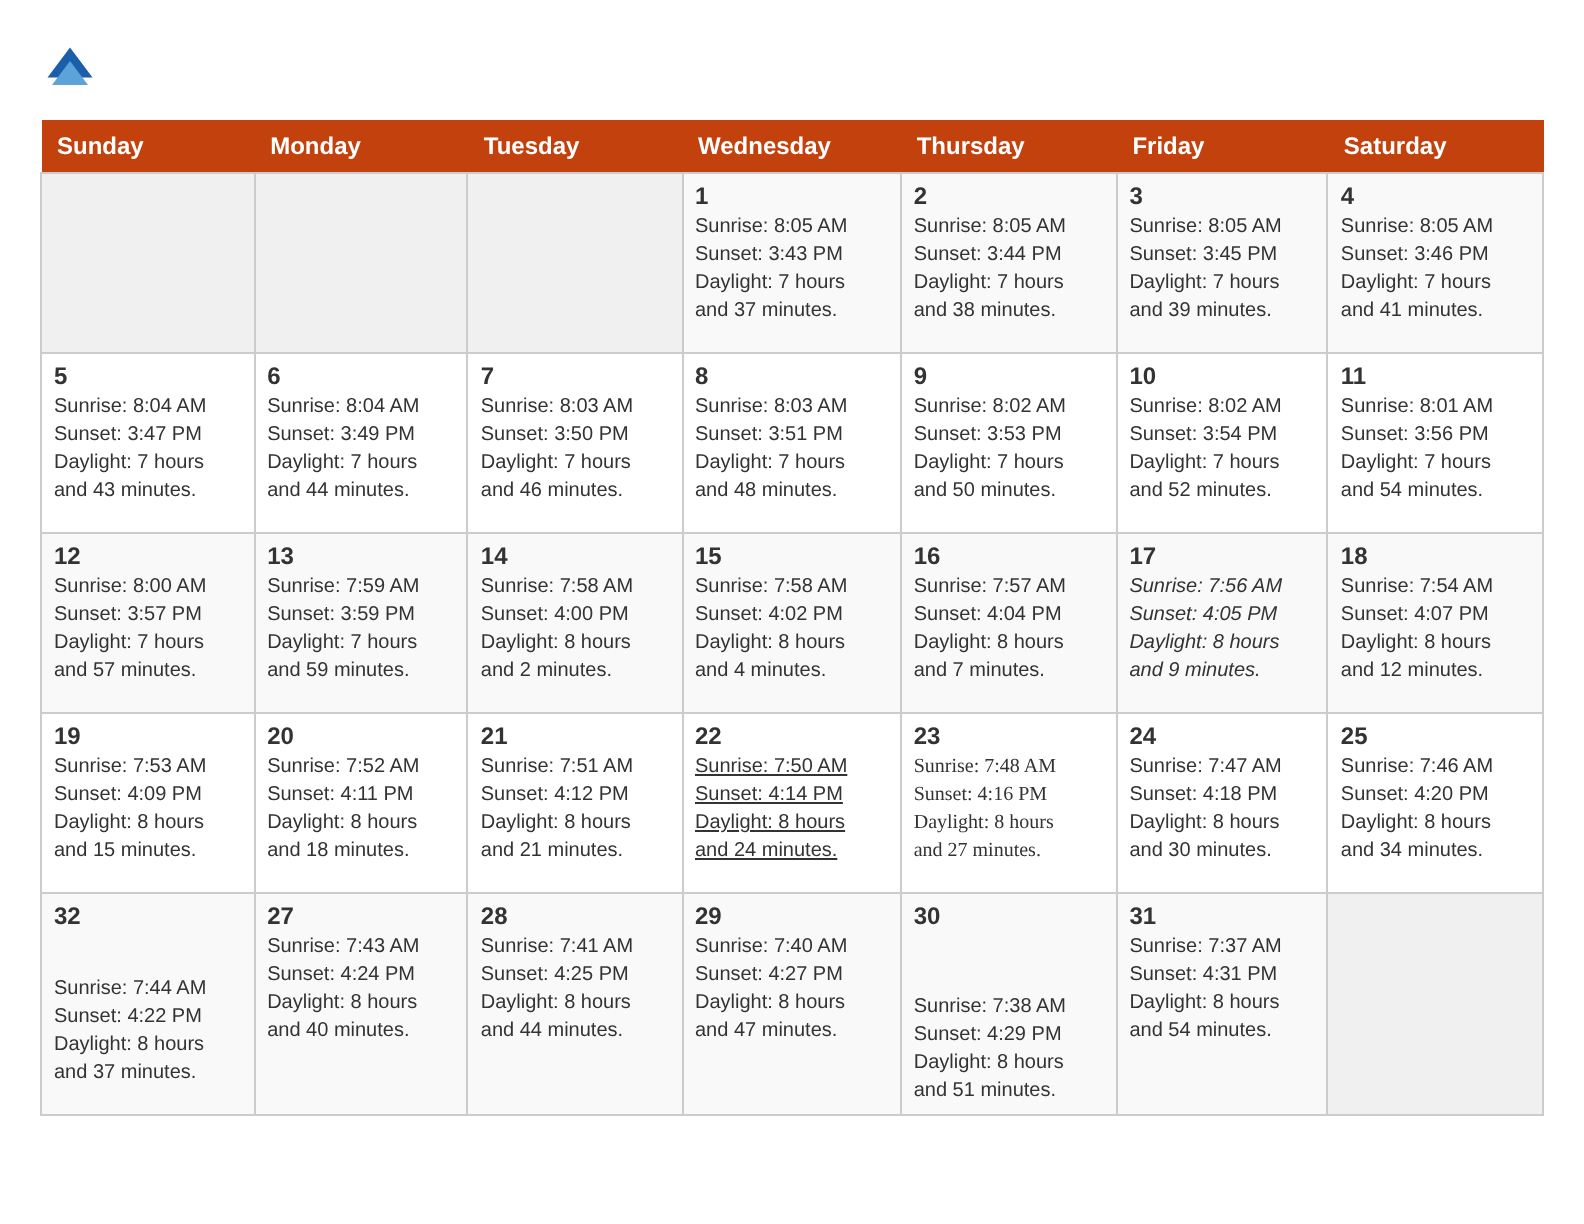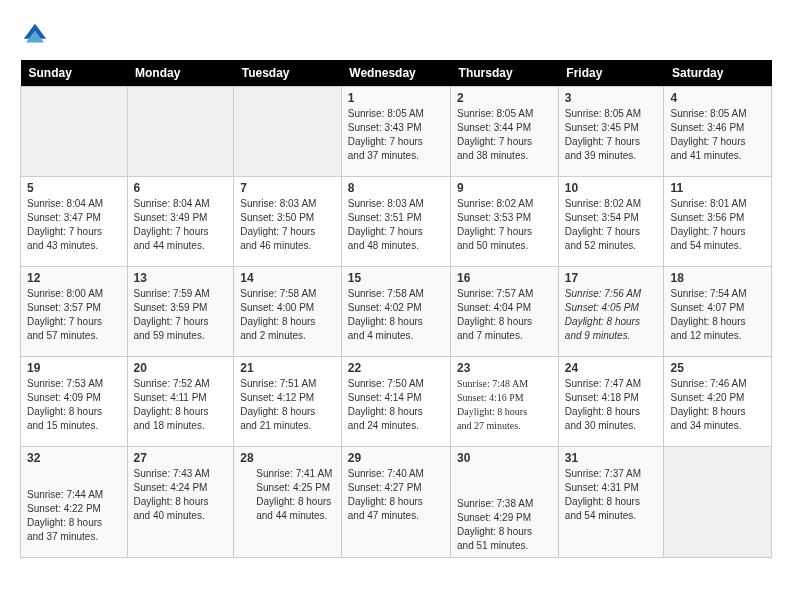--- a/index.html
+++ b/index.html
@@ -43,21 +43,21 @@
     .location {
       font-size: 15px;
       color: #555;
     }
     table {
       width: 100%;
       border-collapse: collapse;
       font-size: 11px;
     }
     thead tr th {
-      background-color: #000000;
+      background-color: #c2410c;
       color: #fff;
       text-align: left;
       padding: 6px 8px;
       font-size: 12px;
       font-weight: bold;
     }
     tbody tr td {
       border: 1px solid #ccc;
       vertical-align: top;
       padding: 4px 6px;
@@ -271,21 +271,21 @@
         </td>
         <td>
           <div class="day-number">21</div>
           <div class="day-info" style="white-space: pre-line;">Sunrise: 7:51 AM
 Sunset: 4:12 PM
 Daylight: 8 hours
 and 21 minutes.</div>
         </td>
         <td>
           <div class="day-number">22</div>
-          <div class="day-info" style="white-space: pre-line;">Sunrise: 7:50 AM
+          <div class="day-info" style="white-space: pre-line; text-decoration: underline;">Sunrise: 7:50 AM
 Sunset: 4:14 PM
 Daylight: 8 hours
 and 24 minutes.</div>
         </td>
         <td>
           <div class="day-number">23</div>
           <div class="day-info" style="white-space: pre-line; font-family: Liberation Serif, serif;">Sunrise: 7:48 AM
 Sunset: 4:16 PM
 Daylight: 8 hours
 and 27 minutes.</div>
@@ -315,21 +315,21 @@
         </td>
         <td>
           <div class="day-number">27</div>
           <div class="day-info" style="white-space: pre-line;">Sunrise: 7:43 AM
 Sunset: 4:24 PM
 Daylight: 8 hours
 and 40 minutes.</div>
         </td>
         <td>
           <div class="day-number">28</div>
-          <div class="day-info" style="white-space: pre-line; margin-left: 16px;">Sunrise: 7:41 AM
+          <div class="day-info" style="white-space: pre-line;">Sunrise: 7:41 AM
 Sunset: 4:25 PM
 Daylight: 8 hours
 and 44 minutes.</div>
         </td>
         <td>
           <div class="day-number">29</div>
           <div class="day-info" style="white-space: pre-line;">Sunrise: 7:40 AM
 Sunset: 4:27 PM
 Daylight: 8 hours
 and 47 minutes.</div>

